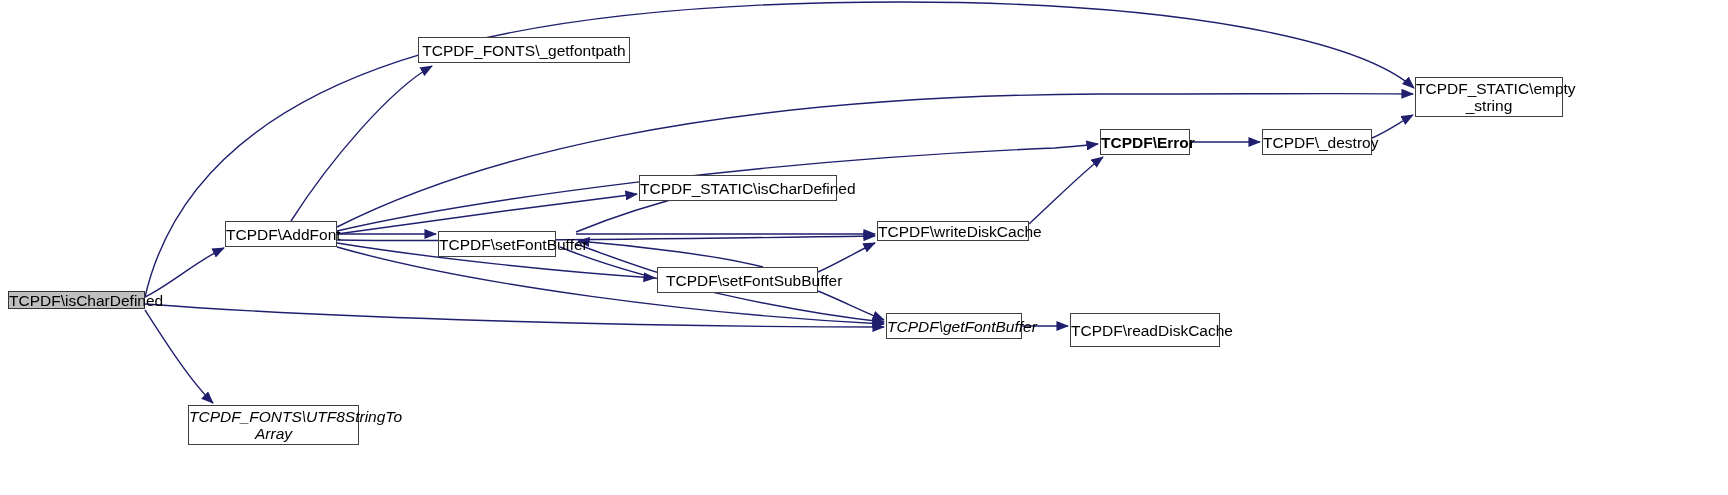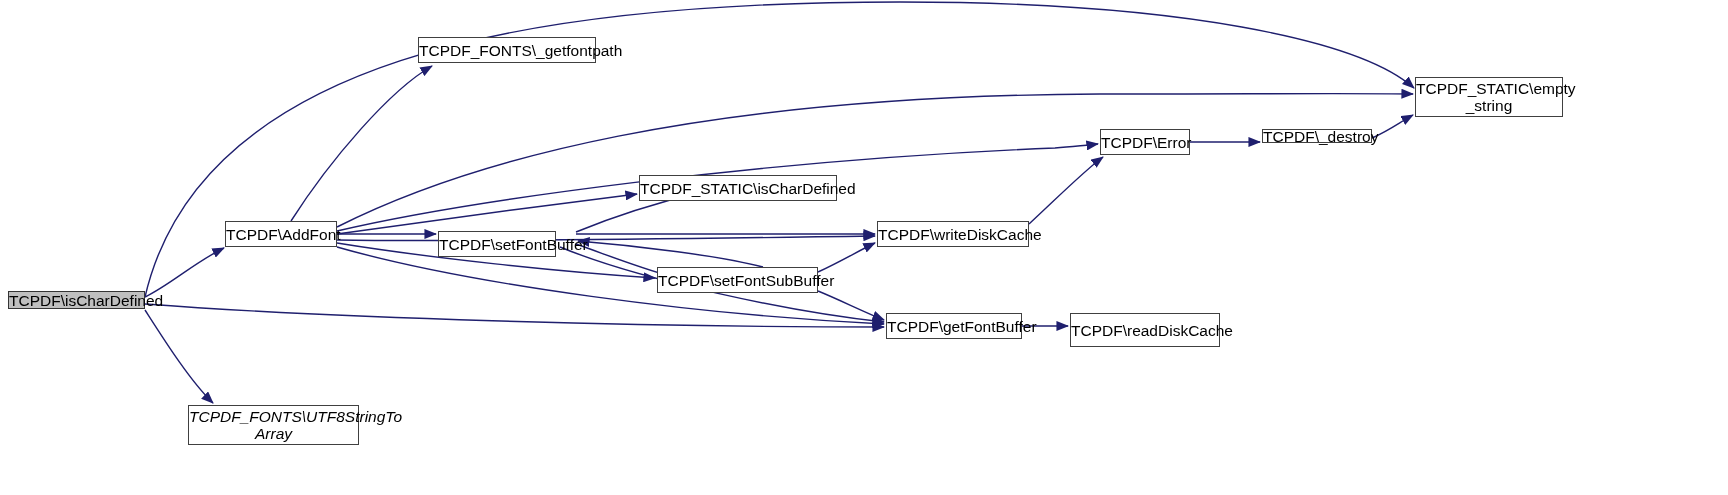--- a/index.html
+++ b/index.html
@@ -66,28 +66,28 @@
         <path d="M818,272 C840,262 860,250 875,243" marker-end="url(#arrow)"></path>
         <path d="M818,291 C840,300 864,312 884,320" marker-end="url(#arrow)"></path>
         <path d="M1029,224 C1055,200 1085,170 1103,157" marker-end="url(#arrow)"></path>
         <path d="M1190,142 L1260,142" marker-end="url(#arrow)"></path>
         <path d="M1372,138 C1390,130 1400,122 1413,115" marker-end="url(#arrow)"></path>
         <path d="M1022,326 L1068,326" marker-end="url(#arrow)"></path>
       </g>
   </svg>
   <div id="node-layer">
       <div class="node root" style="left: 8px; top: 291px; width: 137px; height: 18px;"><span class="lbl">TCPDF\isCharDefined</span></div>
-      <div class="node" style="left: 418px; top: 37px; width: 178px; height: 26px;"><span class="lbl">TCPDF_FONTS\_getfontpath</span></div>
+      <div class="node" style="left: 418px; top: 37px; width: 212px; height: 26px;"><span class="lbl">TCPDF_FONTS\_getfontpath</span></div>
       <div class="node" style="left: 1415px; top: 77px; width: 148px; height: 40px; justify-content: flex-end;"><span class="lbl">TCPDF_STATIC\empty
 _string</span></div>
-      <div class="node" style="left: 1100px; top: 129px; width: 90px; height: 26px;"><span class="lbl">TCPDF\Error</span></div>
-      <div class="node" style="left: 1262px; top: 129px; width: 110px; height: 14px; text-align: center;"><span class="lbl">TCPDF\_destroy</span></div>
+      <div class="node" style="left: 1100px; top: 129px; width: 90px; height: 26px; font-weight: bold;"><span class="lbl">TCPDF\Error</span></div>
+      <div class="node" style="left: 1262px; top: 129px; width: 110px; height: 26px; text-align: center;"><span class="lbl">TCPDF\_destroy</span></div>
       <div class="node" style="left: 639px; top: 175px; width: 198px; height: 26px;"><span class="lbl">TCPDF_STATIC\isCharDefined</span></div>
       <div class="node" style="left: 225px; top: 221px; width: 112px; height: 26px;"><span class="lbl">TCPDF\AddFont</span></div>
       <div class="node" style="left: 438px; top: 231px; width: 118px; height: 26px;"><span class="lbl">TCPDF\setFontBuffer</span></div>
-      <div class="node" style="left: 877px; top: 221px; width: 152px; height: 26px;"><span class="lbl">TCPDF\writeDiskCache</span></div>
-      <div class="node" style="left: 657px; top: 267px; width: 161px; height: 26px;"><span class="lbl">TCPDF\setFontSubBuffer</span></div>
-      <div class="node" style="left: 886px; top: 313px; width: 136px; height: 26px;"><span class="lbl">TCPDF\getFontBuffer</span></div>
+      <div class="node" style="left: 877px; top: 221px; width: 152px; height: 20px;"><span class="lbl">TCPDF\writeDiskCache</span></div>
+      <div class="node" style="left: 657px; top: 267px; width: 161px; height: 26px; padding-left: 8px;"><span class="lbl">TCPDF\setFontSubBuffer</span></div>
+      <div class="node" style="left: 886px; top: 313px; width: 136px; height: 26px; font-style: italic;"><span class="lbl">TCPDF\getFontBuffer</span></div>
       <div class="node" style="left: 1070px; top: 313px; width: 150px; height: 34px;"><span class="lbl">TCPDF\readDiskCache</span></div>
       <div class="node" style="left: 188px; top: 405px; width: 171px; height: 40px; font-style: italic;"><span class="lbl">TCPDF_FONTS\UTF8StringTo
 Array</span></div>
     </div>
 </div>
 
 </body></html>

